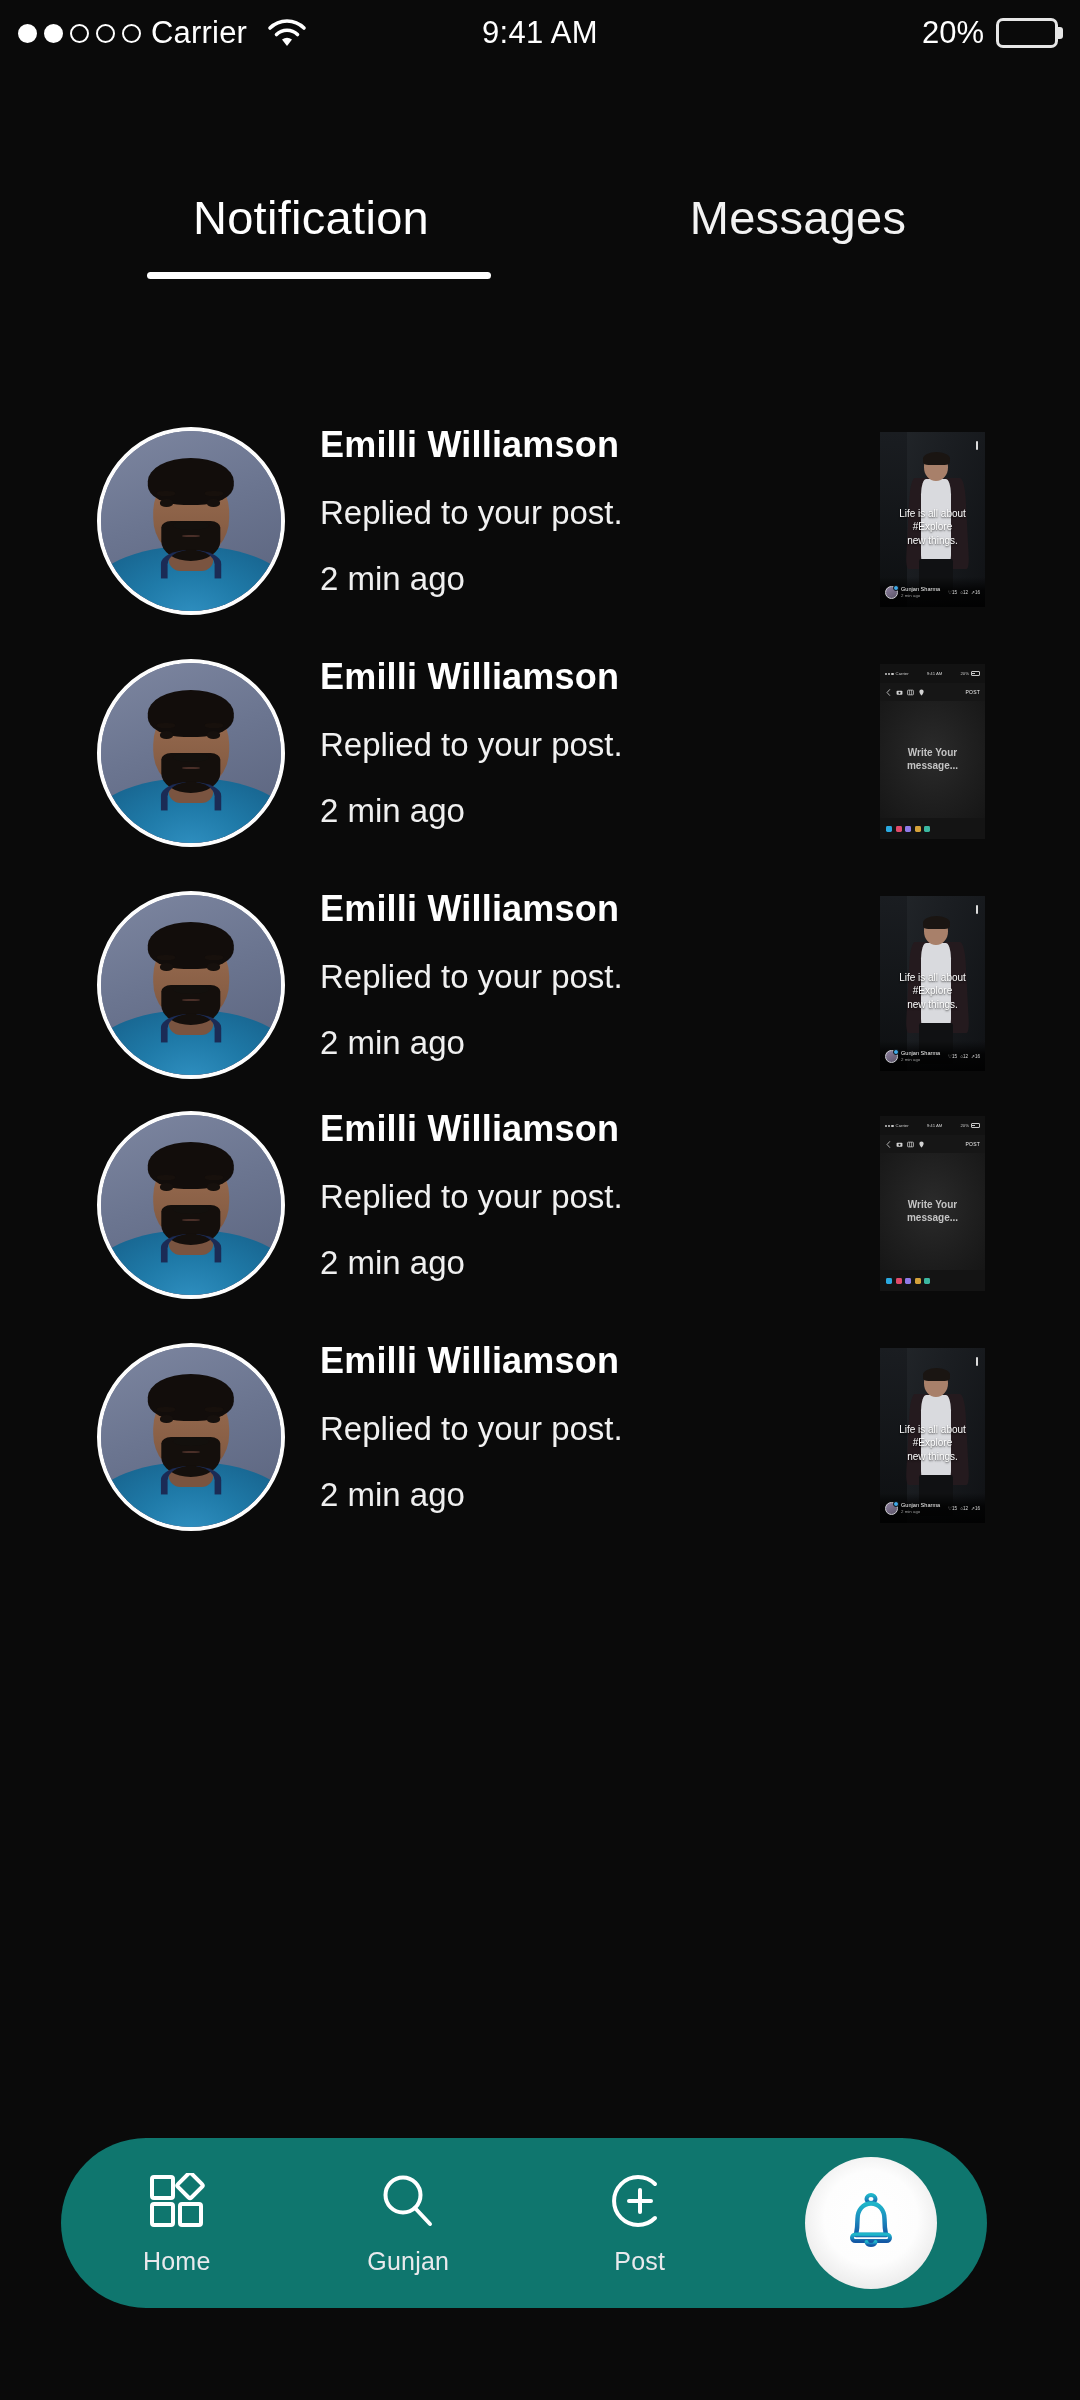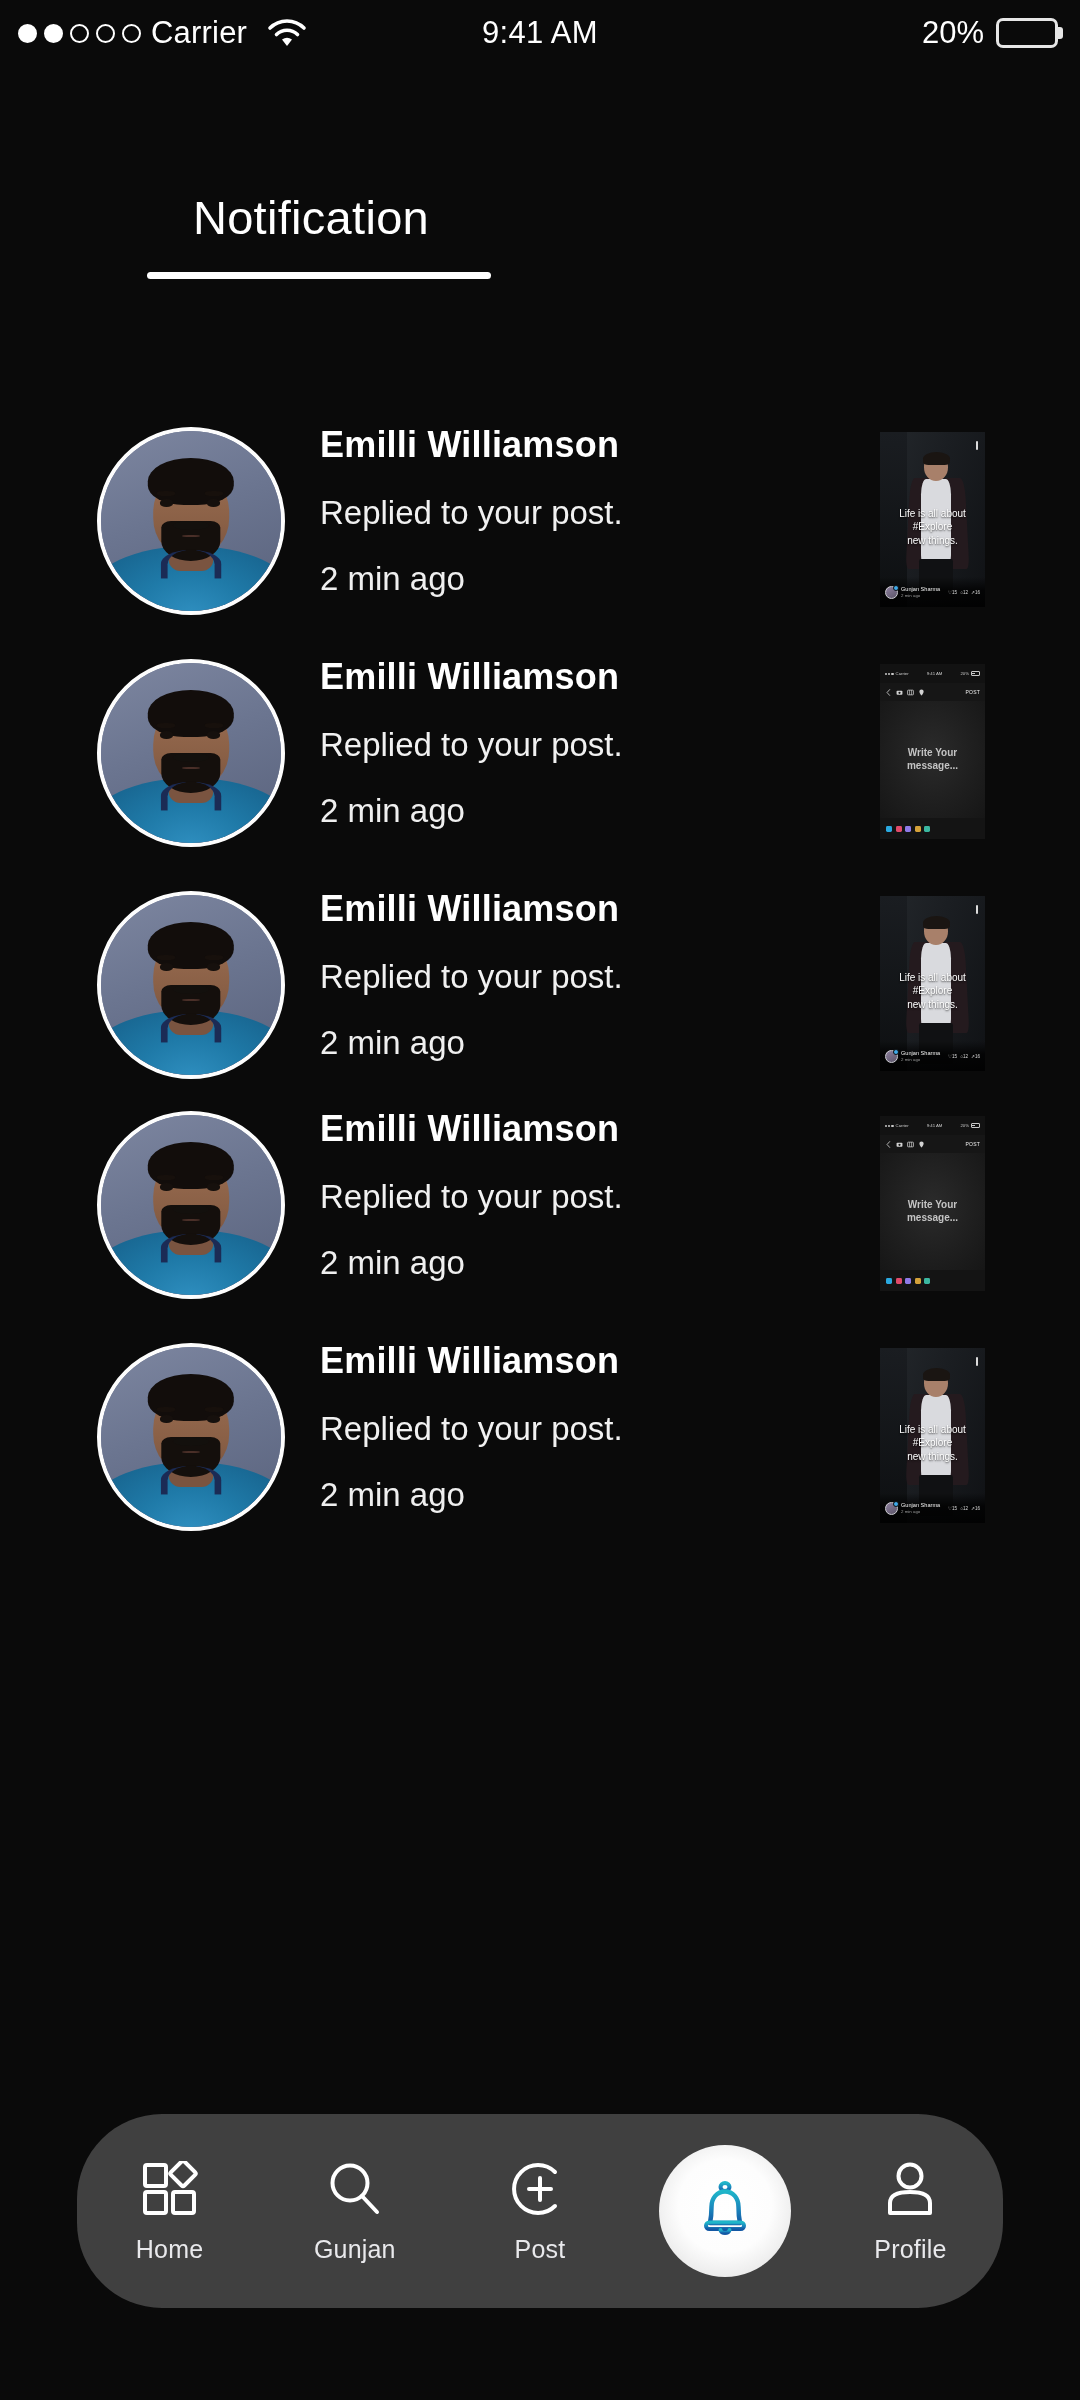--- a/index.html
+++ b/index.html
@@ -250,22 +250,22 @@
   .t-comp-foot{
     position:absolute; left:0; right:0; bottom:0; height:12%;
     background:#141414; display:flex; align-items:center; gap:3.5px; padding:0 6px;
   }
   .t-comp-foot i{
     display:block; width:6px; height:6px; border-radius:1.4px;
   }
 
   
   .navbar{
-    position:absolute; left:77px; bottom:92px; width:926px; height:194px;
-    background:#404040; border-radius:85px;
+    position:absolute; left:61px; bottom:92px; width:926px; height:170px;
+    background:#0f766e; border-radius:85px;
   }
   .nav-items{
     position:absolute; inset:0; display:flex; align-items:center;
   }
   .nav-item{
     flex:1; height:100%; position:relative;
     display:flex; flex-direction:column; align-items:center; justify-content:center;
     gap:16px; cursor:pointer;
   }
   .nav-icon{ display:flex; align-items:center; justify-content:center; height:60px; }
@@ -306,20 +306,21 @@
       <span class="batt-pct">20%</span>
       <span class="batt">
         <span class="batt-fill" id="batt-fill" style="width: 20%;"></span>
         <span class="batt-cap"></span>
       </span>
     </div>
   </div>
 
   <div class="tabs">
     <div class="tab tab-notification">Notification</div>
+    <div class="tab tab-messages">Messages</div>
   </div>
   <div class="tab-underline"></div>
 
   <div class="list" id="notification-list">
       <div class="row" style="top: 427px;">
         <div class="avatar">
           <div class="avatar-photo">
             <div class="ph-bg"></div>
             <div class="ph-shirt"></div>
             <div class="ph-neck"></div>
@@ -667,26 +668,17 @@
             </defs>
             <path d="M35 12 C35 7 35 7 35 7" stroke="url(#bellGrad)" stroke-width="4.5" stroke-linecap="round" fill="none"></path>
             <ellipse cx="35" cy="11" rx="4.5" ry="4" fill="none" stroke="url(#bellGrad)" stroke-width="4"></ellipse>
             <path d="M20 47 C20 47 21.5 40 21.5 31 C21.5 22 27 15.5 35 15.5 C43 15.5 48.5 22 48.5 31 C48.5 40 50 47 50 47 Z" fill="none" stroke="url(#bellGrad)" stroke-width="4.5" stroke-linejoin="round"></path>
             <rect x="16" y="46.5" width="38" height="6.5" rx="3.2" fill="none" stroke="url(#bellGrad)" stroke-width="4"></rect>
             <path d="M30.5 54 C30.5 58 39.5 58 39.5 54" fill="none" stroke="url(#bellGrad)" stroke-width="4" stroke-linecap="round"></path>
           </svg>
         </span>
       </div>
 
-      <div class="nav-item">
-        <span class="nav-icon">
-          <svg width="56" height="56" viewBox="0 0 56 56">
-            <circle cx="28" cy="15" r="11.5" fill="none" stroke="#ffffff" stroke-width="4"></circle>
-            <path d="M8 52 L8 42 C8 35 15 31 28 31 C41 31 48 35 48 42 L48 52 Z" fill="none" stroke="#ffffff" stroke-width="4" stroke-linejoin="round"></path>
-          </svg>
-        </span>
-        <span class="nav-label">Profile</span>
-      </div>
 
     </div>
   </div>
 
 </div>
 
 </body></html>

